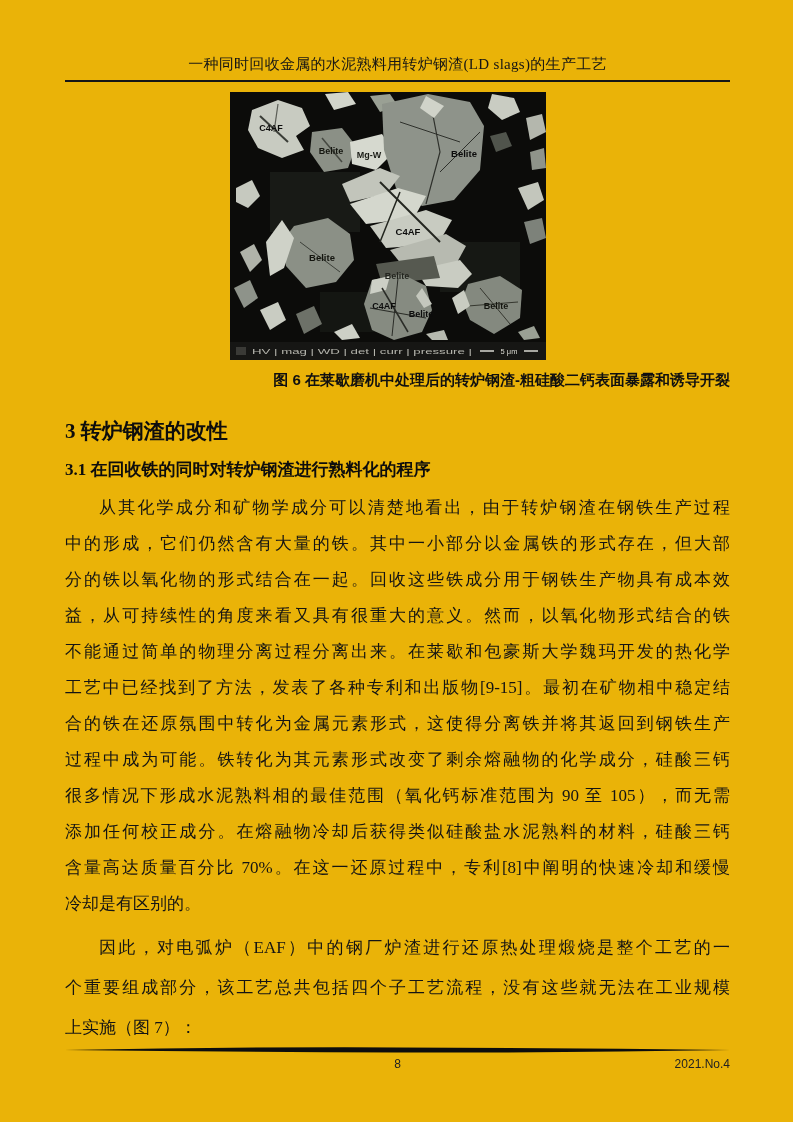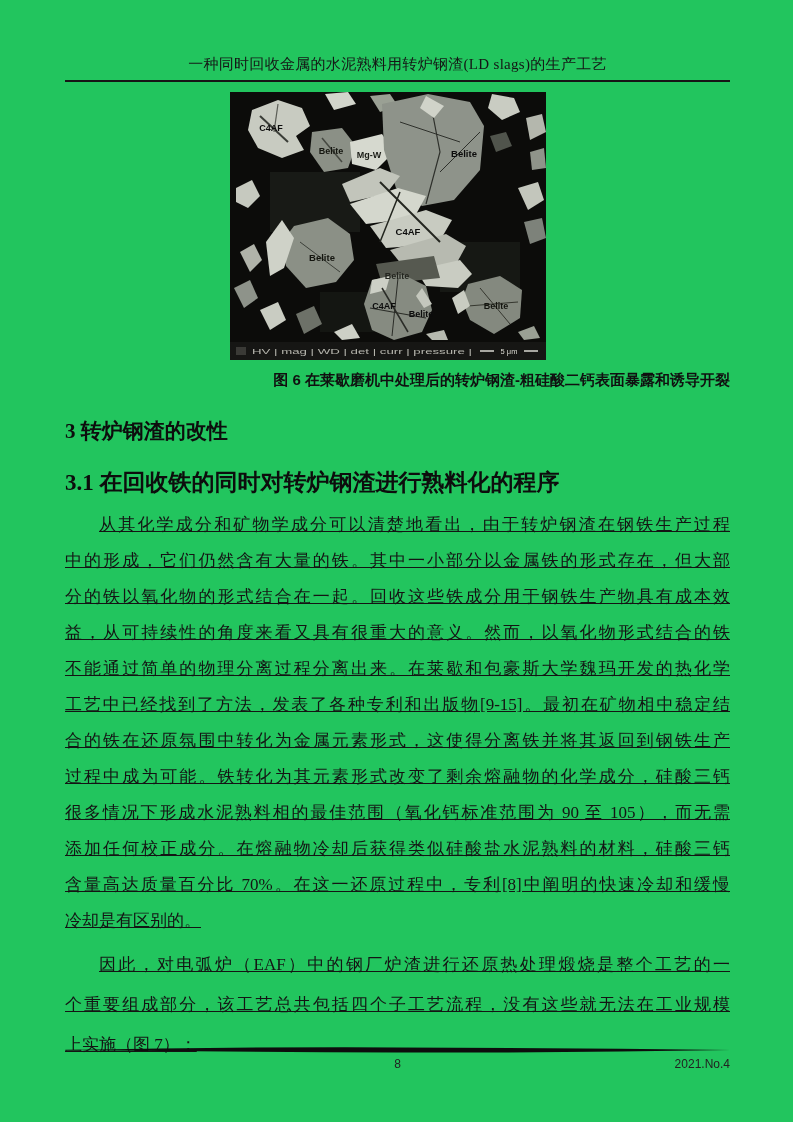--- a/index.html
+++ b/index.html
@@ -3,21 +3,21 @@
 <meta charset="utf-8">
 <style>
   * { margin: 0; padding: 0; box-sizing: border-box; }
   html, body { background: #ffffff; }
   body { font-family: "Liberation Serif", "DejaVu Serif", serif; color: #111; }
 
   .page {
     position: relative;
     width: 793px;
     height: 1122px;
-    background: #22c55e;
+    background: #eab308;
     overflow: hidden;
   }
   .content {
     position: absolute;
     left: 65px;
     width: 665px;
     top: 0;
   }
 
   .running-header {
@@ -48,27 +48,27 @@
     color: #101010;
   }
 
   .h2 {
     margin-top: 27px;
     font-size: 21px;
     font-weight: bold;
     color: #0d0d0d;
   }
   .h3 {
-    margin-top: 22px;
-    font-size: 23px;
+    margin-top: 13px;
+    font-size: 17px;
     font-weight: bold;
     color: #0d0d0d;
   }
 
-  .para { margin-top: 9px; font-size: 17px; color: #141414; text-decoration: underline; }
+  .para { margin-top: 9px; font-size: 17px; color: #141414; }
   .line {
     line-height: 36px;
     height: 36px;
     text-align: justify;
     text-align-last: justify;
     text-justify: inter-character;
     overflow: hidden;
     white-space: nowrap;
   }
   .line.indent { text-indent: 2em; }

